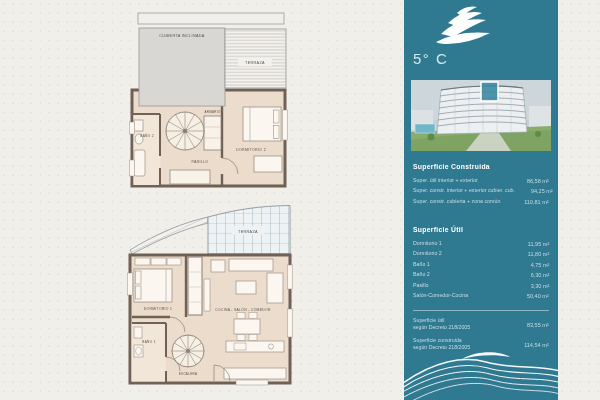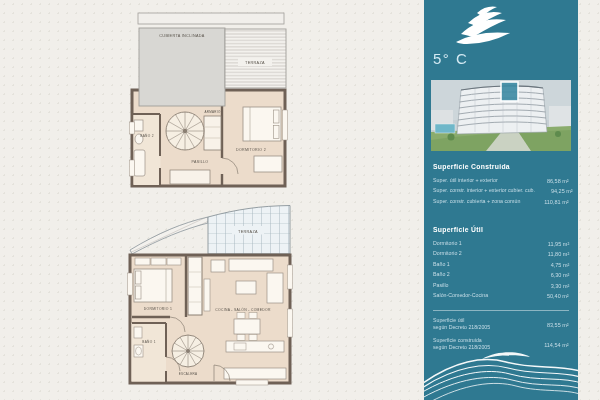--- a/index.html
+++ b/index.html
@@ -4,21 +4,21 @@
 <style>
   html,body{margin:0;padding:0;}
   body{width:600px;height:400px;position:relative;overflow:hidden;
        background:#f1efea;font-family:"Liberation Sans",sans-serif;}
   body::before{content:"";position:absolute;inset:0;pointer-events:none;
        background-image:radial-gradient(rgba(185,180,168,.22) 1px,transparent 1px);
        background-size:9px 9px;}
   .plan{position:absolute;}
   .plan svg text{font-family:"Liberation Sans",sans-serif;fill:#5a544c;
        letter-spacing:.3px;text-anchor:middle;}
-  .sidebar{position:absolute;left:424px;top:0;width:154px;height:400px;
+  .sidebar{position:absolute;left:404px;top:0;width:154px;height:400px;
        background:#2f7991;color:#cfe2ea;}
   .logo{position:absolute;left:29px;top:4px;width:60px;height:44px;}
   .unit-label{position:absolute;left:9px;top:50px;font-size:15px;font-weight:400;
        color:#d3e9f2;letter-spacing:1.5px;}
   .render{position:absolute;left:7px;top:80px;width:140px;height:71px;overflow:hidden;}
   .sec{position:absolute;left:9px;right:9px;}
   .sec h3{margin:0 0 8px 0;font-size:6.8px;font-weight:bold;color:#ffffff;
        letter-spacing:.3px;}
   .sec-construida{top:163px;}
   .sec-util{top:226px;}

